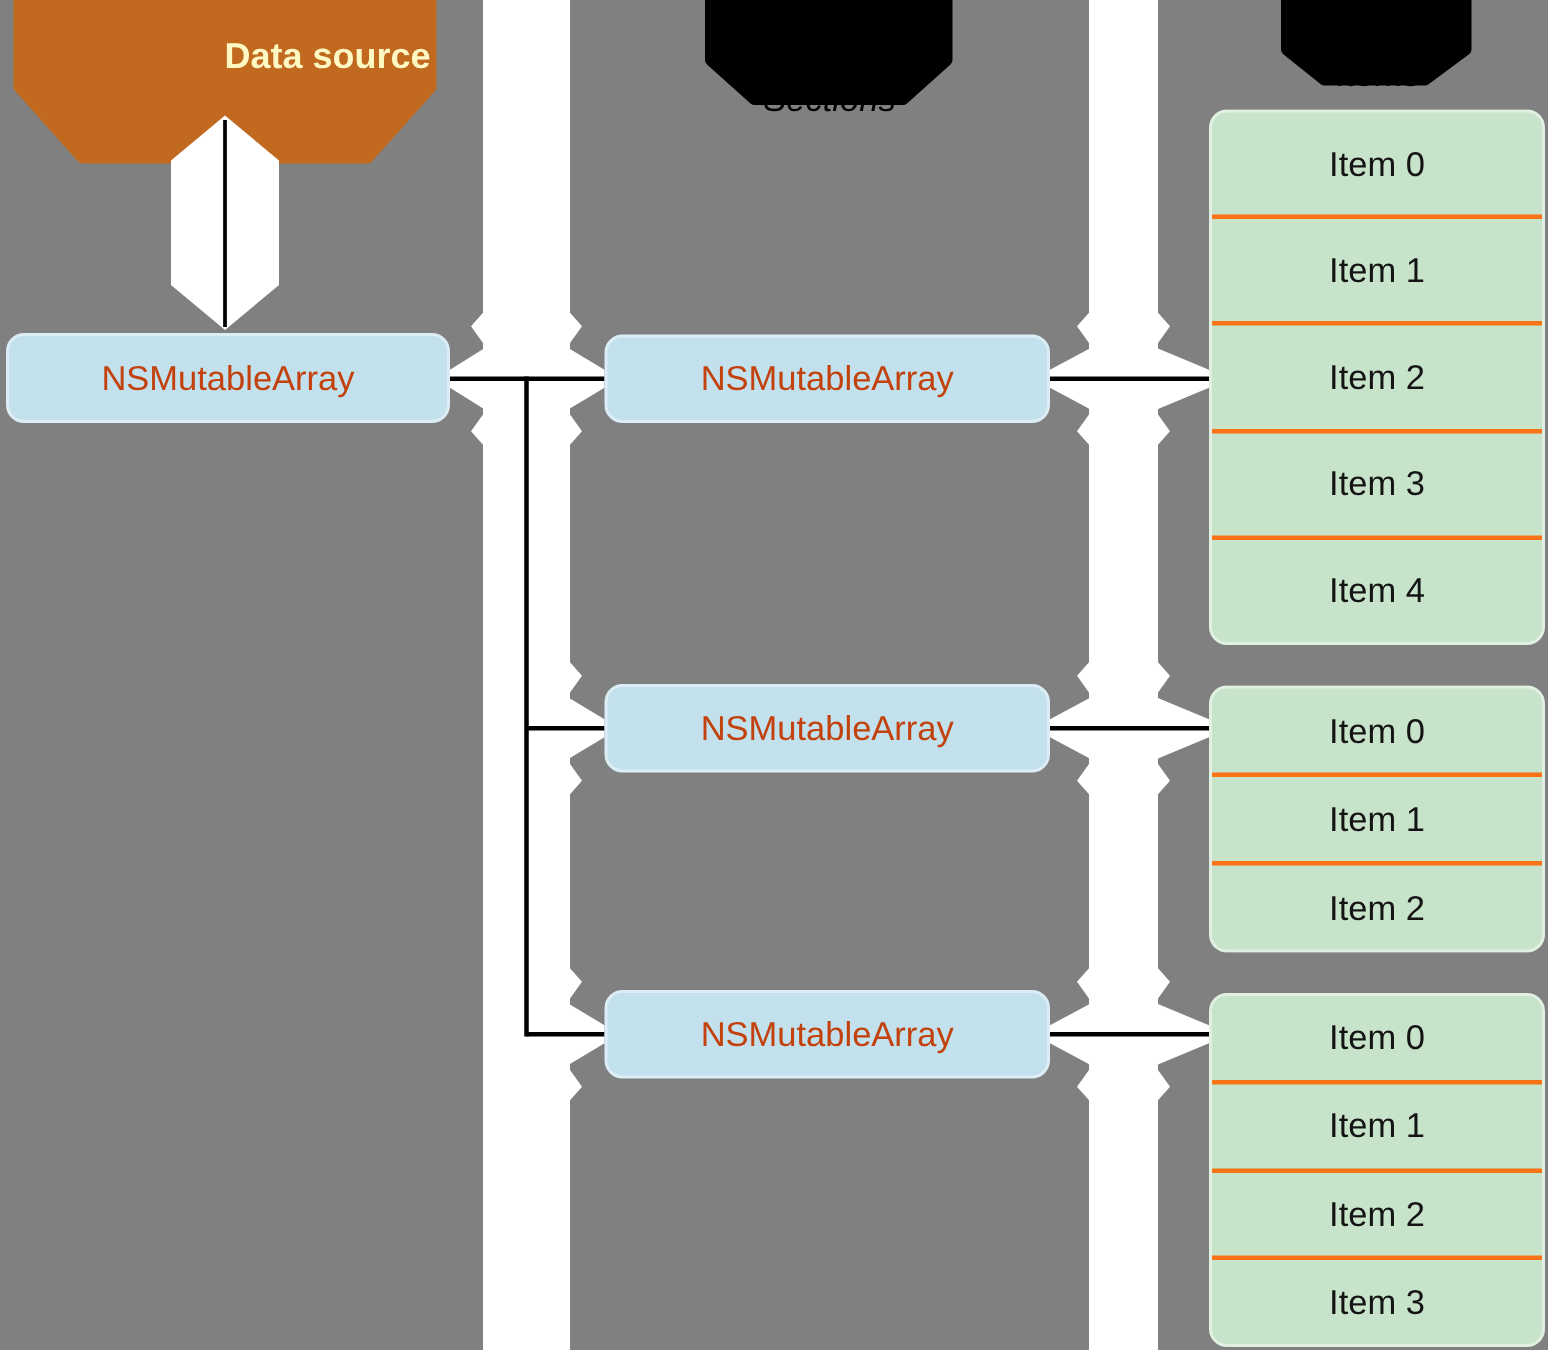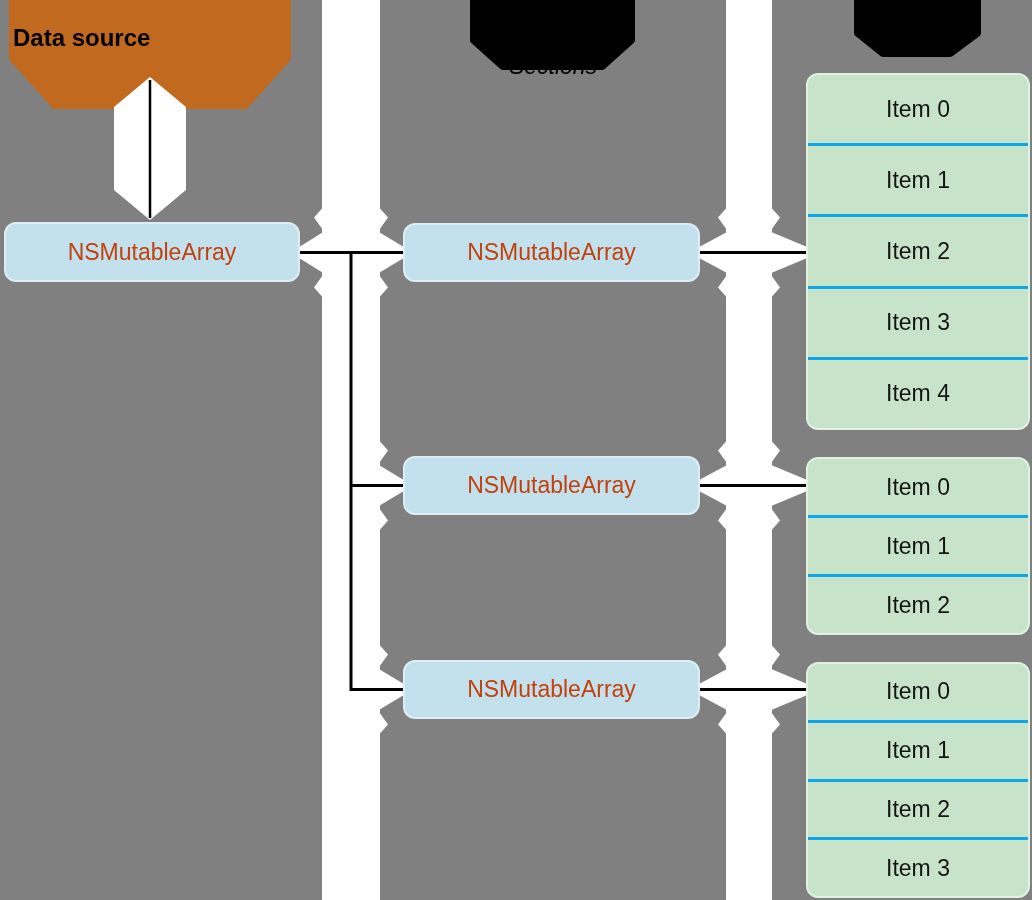--- a/index.html
+++ b/index.html
@@ -14,32 +14,32 @@
     position:absolute;display:flex;align-items:center;justify-content:center;
     border-radius:12px;color:#c2410c;font-size:23px;
   }
   .blue{
     background:#c3e0ed;border:2px solid #dcedf6;
   }
   .banner-label{
     position:absolute;text-align:center;color:#000;font-size:23px;line-height:23px;
   }
   .ds-label{
-    position:absolute;text-align:left;color:#000000;font-weight:bold;
+    position:absolute;text-align:right;color:#fef9c3;font-weight:bold;
     font-size:24px;line-height:26px;
   }
   .green-group{
     position:absolute;left:806px;width:224px;display:flex;flex-direction:column;
     background:#c7e3c9;border:2px solid rgba(255,255,255,.45);border-radius:12px;
   }
   .green-cell{
     flex:1;display:flex;align-items:center;justify-content:center;
     font-size:23px;color:#141414;
   }
-  .green-cell + .green-cell{border-top:3px solid #0ea5e9;}
+  .green-cell + .green-cell{border-top:3px solid #f97316;}
 </style>
 </head>
 <body>
 
 <div class="stage">
 
   <svg class="layer" width="1032" height="900" viewBox="0 0 1032 900">
 
     <rect x="322" y="0" width="58" height="900" fill="#ffffff"></rect>
     <rect x="726" y="0" width="46" height="900" fill="#ffffff"></rect>

